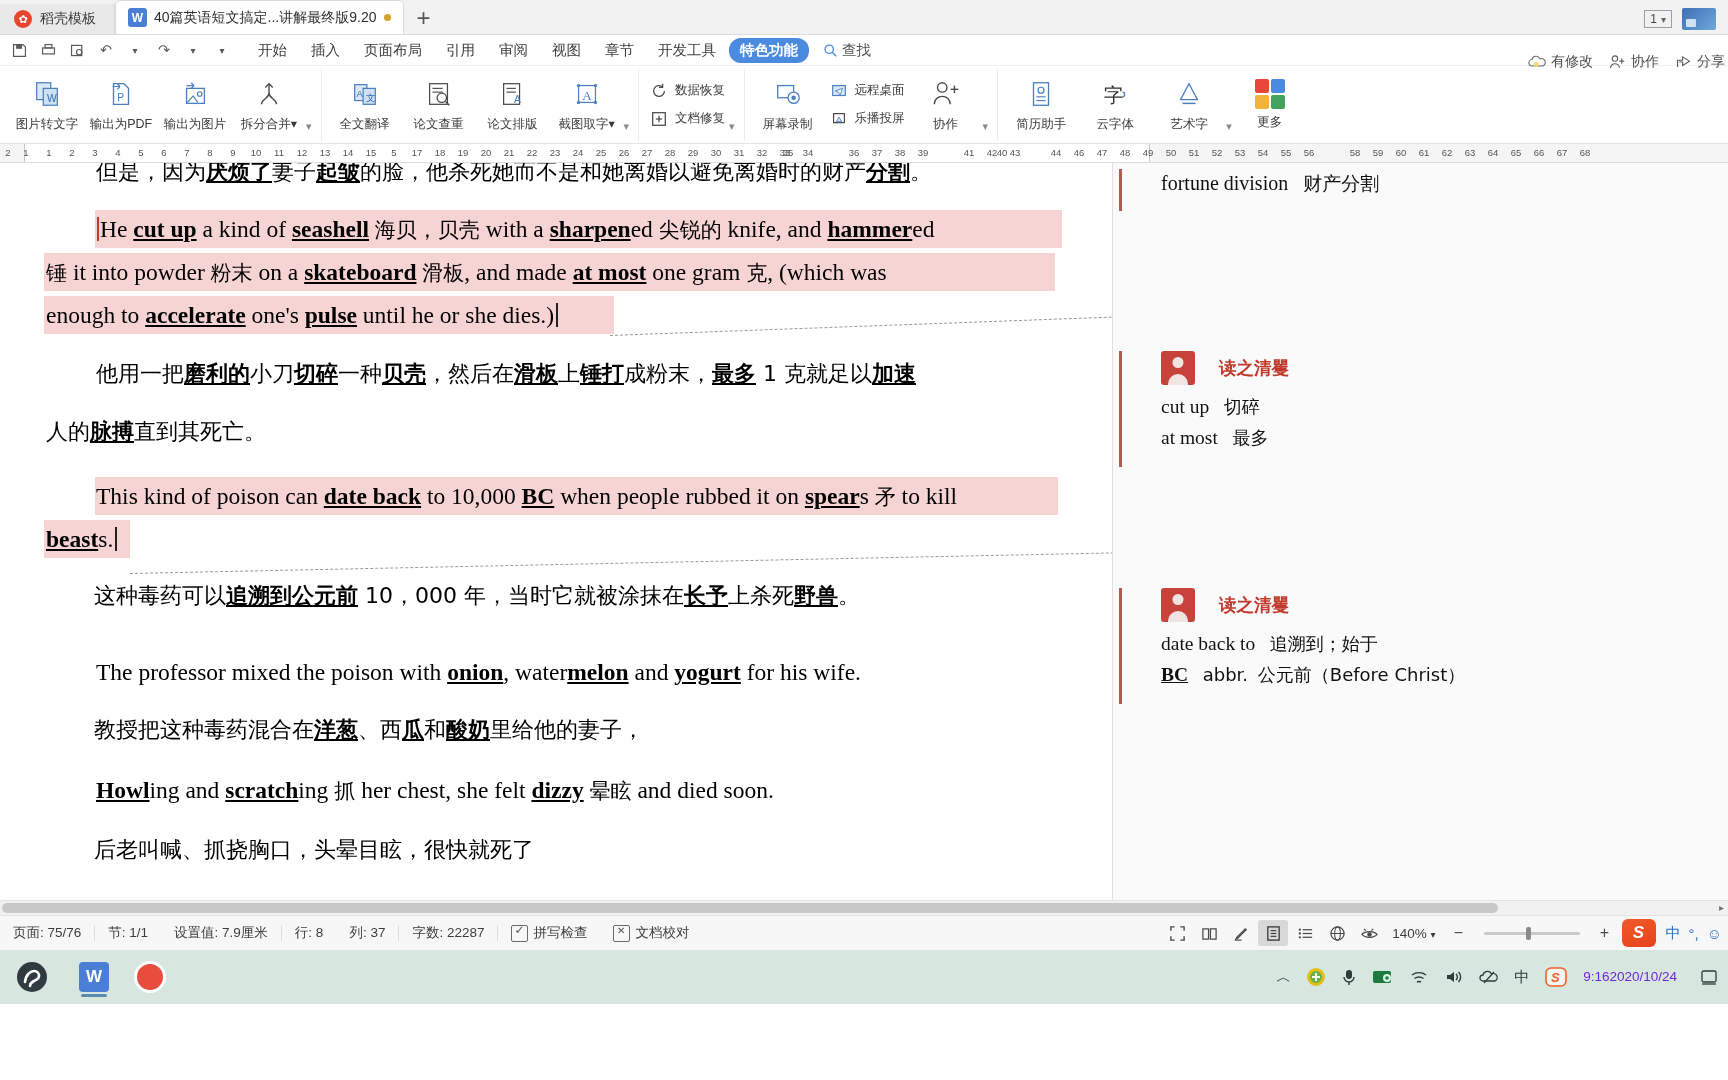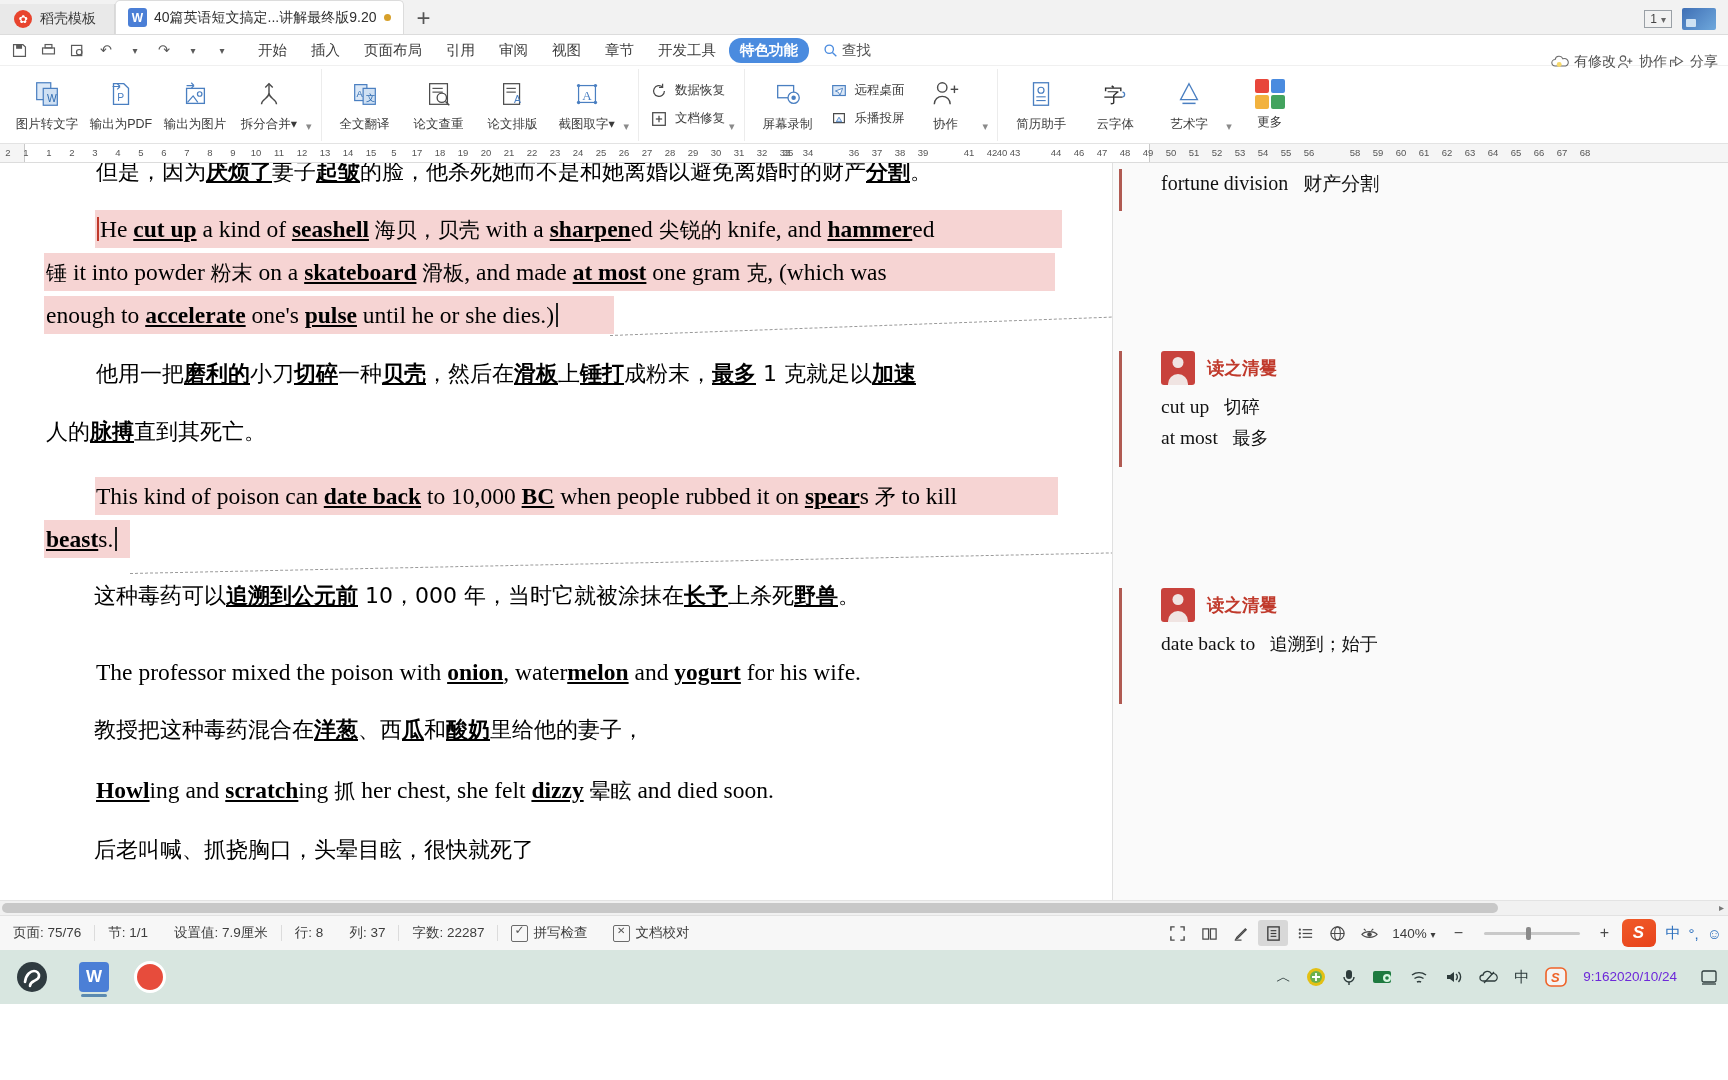--- a/index.html
+++ b/index.html
@@ -27,21 +27,21 @@
   .tb-img:after{content:"";position:absolute;left:4px;bottom:3px;width:10px;height:8px;background:#cfe2f3;border-radius:1px;}
 
   
   .menurow{height:30px;background:#fff;display:flex;align-items:center;font-size:14.5px;color:#333;border-bottom:1px solid #f0f0f0;}
   .qa{display:flex;align-items:center;gap:3px;padding-left:6px;}
   .qa span{width:26px;height:24px;display:flex;align-items:center;justify-content:center;color:#5a5a5a;}
   .menus{display:flex;align-items:center;gap:2px;margin-left:12px;}
   .menus .mi{padding:3px 11px;border-radius:12px;color:#3c3c3c;white-space:nowrap;}
   .menus .mi.active{background:#4a8bdf;color:#fff;font-weight:600;}
   .findbox{display:flex;align-items:center;gap:4px;margin-left:14px;color:#555;}
-  .menurow-right{margin-left:auto;display:flex;align-items:center;gap:1px;padding-right:10px;color:#4d4d4d;font-size:14px;margin-top:24px;}
+  .menurow-right{margin-left:auto;display:flex;align-items:center;gap:16px;padding-right:3px;color:#4d4d4d;font-size:14px;margin-top:24px;}
   .mr-item{display:flex;align-items:center;gap:5px;}
 
   
   .ribbon{height:77px;background:#fff;display:flex;align-items:center;border-bottom:1px solid #e3e3e3;padding-left:4px;}
   .rgroup{display:flex;align-items:center;height:72px;padding:0 6px;border-right:1px solid #ececec;}
   .rgroup:last-child{border-right:none;}
   .rbtn{width:74px;height:72px;display:flex;flex-direction:column;align-items:center;justify-content:center;gap:5px;font-size:12.5px;color:#3a3a3a;}
   .rbtn .glyph{height:34px;display:flex;align-items:center;justify-content:center;}
   .rbtn .lbl{white-space:nowrap;}
   .rstack{display:flex;flex-direction:column;justify-content:center;gap:8px;height:72px;padding:0 4px;}
@@ -69,21 +69,21 @@
   .caret{display:inline-block;width:2px;height:24px;background:#c0392b;vertical-align:-4px;margin:0 1px;}
   .caretblk{display:inline-block;width:2px;height:24px;background:#222;vertical-align:-4px;margin:0 2px;}
 
   
   .leader{position:absolute;border-top:1px dashed #9a9a9a;transform-origin:left center;}
 
   
   .cpane{position:absolute;left:1112px;top:0;width:616px;height:737px;background:#fafafa;border-left:1px solid #e0e0e0;}
   .cbar{position:absolute;left:6px;width:3px;background:#b05a52;}
   .cmt{position:absolute;left:48px;width:540px;}
-  .cmt-head{display:flex;align-items:center;gap:12px;margin-bottom:6px;}
+  .cmt-head{display:flex;align-items:center;gap:24px;margin-bottom:6px;}
   .avatar{width:34px;height:34px;background:#c8423c;border-radius:3px;position:relative;flex:none;}
   .avatar:before{content:"";position:absolute;left:50%;top:6px;transform:translateX(-50%);width:11px;height:11px;border-radius:50%;background:#f0e4e2;}
   .avatar:after{content:"";position:absolute;left:50%;bottom:0;transform:translateX(-50%);width:20px;height:11px;border-radius:10px 10px 0 0;background:#f0e4e2;}
   .cauthor{color:#c0392b;font-weight:bold;font-size:17.5px;font-family:"DejaVu Sans","Liberation Sans",sans-serif;}
   .cbody{font-family:"Liberation Serif","DejaVu Serif",serif;font-size:19.5px;line-height:31px;color:#111;}
   .cbody .zh{font-family:"DejaVu Sans","Liberation Sans",sans-serif;font-size:18px;}
   .plain{font-family:"Liberation Serif","DejaVu Serif",serif;font-size:20px;color:#111;}
 
   
   .hscroll{height:14px;background:#f1f1f1;border-top:1px solid #e3e3e3;position:relative;}
@@ -576,20 +576,25 @@
       <div class="cmt" style="top:425px;">
         <div class="cmt-head">
           <span class="avatar"></span>
           <span class="cauthor">读之清矍</span>
         </div>
         <div class="cbody">
           <div>
             <span>date back to</span>
             &nbsp;&nbsp;<span class="zh">追溯到；始于</span>
           </div>
+          <div>
+            <span style="text-decoration:underline;font-weight:bold;">BC</span>
+            &nbsp;&nbsp;<span class="zh">abbr.</span>
+            &nbsp;<span class="zh">公元前（Before Christ）</span>
+          </div>
         </div>
       </div>
     </div>
   </div>
 
   <div class="hscroll">
     <div class="thumb"></div>
     <div class="arrow">▸</div>
   </div>
 

